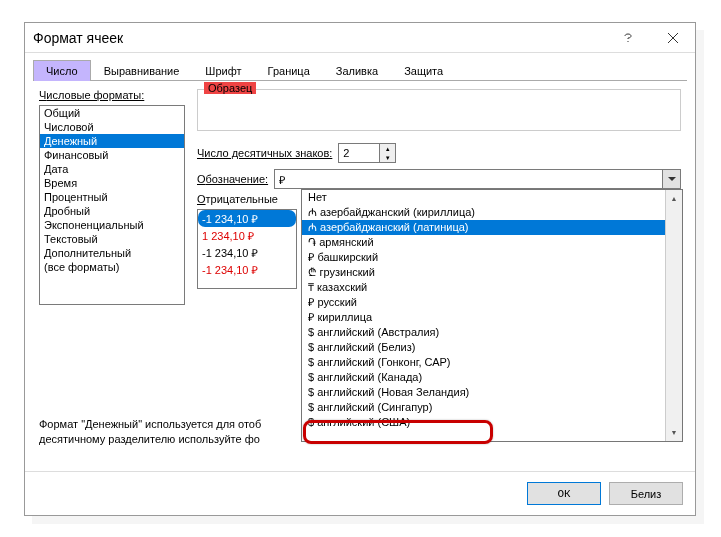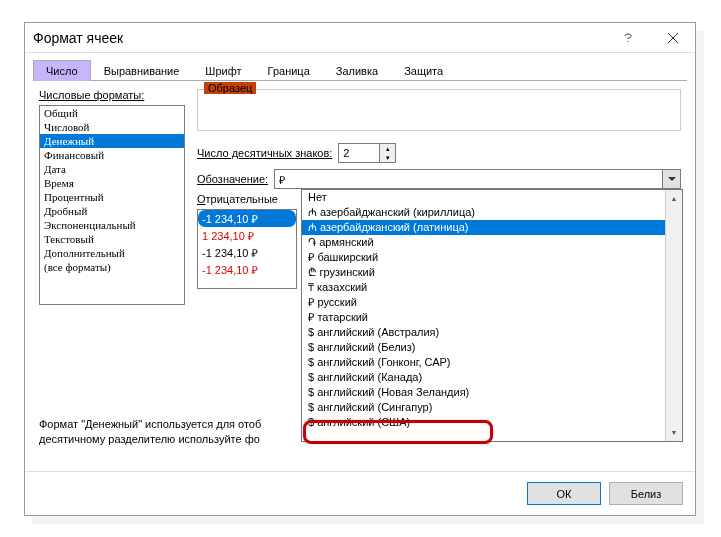--- a/index.html
+++ b/index.html
@@ -10,24 +10,24 @@
   .titlebar .spacer { flex: 1; }
   .tbtn { width: 45px; height: 30px; display: flex; align-items: center; justify-content: center; }
   .tbtn svg { width: 10px; height: 10px; stroke: #333; stroke-width: 1; fill: none; }
   .tabs { display: flex; margin: 6px 8px 0 8px; border-bottom: 1px solid #aaa; }
   .tab { padding: 4px 12px; border: 1px solid transparent; border-bottom: none; position: relative; top: 1px; cursor: default; }
   .tab.active { border-color: #aaa; background: #c4b5fd; }
   .body { position: absolute; left: 8px; right: 8px; top: 62px; bottom: 44px; }
   .left-label { position: absolute; left: 6px; top: 4px; }
   .left-label span { text-decoration: underline; }
   .format-list { position: absolute; left: 6px; top: 20px; width: 146px; height: 200px; border: 1px solid #7a7a7a; background: #fff; overflow: hidden; }
-  .format-list .item { padding: 1px 4px; white-space: nowrap; font-family: Liberation Serif, serif; }
+  .format-list .item { padding: 1px 4px; white-space: nowrap; }
   .format-list .item.selected { background: #0078d7; color: #fff; }
   .sample-group { position: absolute; left: 164px; top: 4px; right: 6px; height: 42px; border: 1px solid #ccc; }
-  .sample-group .legend { position: absolute; left: 6px; top: -8px; background: #c2410c; padding: 0 4px; }
+  .sample-group .legend { position: absolute; left: 6px; top: -8px; background: #ef4444; padding: 0 4px; }
   .dec-row { position: absolute; left: 164px; top: 58px; display: flex; align-items: center; gap: 6px; }
   .dec-label span { text-decoration: underline; }
   .spinner { display: flex; border: 1px solid #7a7a7a; }
   .spinner input { width: 40px; height: 18px; border: none; padding: 0 4px; outline: none; }
   .spinner .arrows { width: 16px; display: flex; flex-direction: column; border-left: 1px solid #7a7a7a; }
   .spinner .arrow { flex: 1; display: flex; align-items: center; justify-content: center; font-size: 6px; line-height: 1; background: #efefef; }
   .sym-row { position: absolute; left: 164px; top: 84px; right: 6px; display: flex; align-items: center; gap: 6px; }
   .sym-label span { text-decoration: underline; }
   .combo { flex: 1; display: flex; border: 1px solid #7a7a7a; height: 20px; background: #fff; }
   .combo input { flex: 1; border: none; padding: 0 4px; outline: none; }
@@ -43,21 +43,21 @@
   .dropdown .ddlist { flex: 1; overflow: hidden; }
   .dropdown .dditem { padding: 0 6px; height: 15px; line-height: 15px; white-space: nowrap; }
   .dropdown .dditem.selected { background: #0078d7; color: #fff; }
   .dropdown .scroll { width: 17px; border-left: 1px solid #ccc; background: #f0f0f0; display: flex; flex-direction: column; }
   .dropdown .scroll .sbtn { height: 17px; display: flex; align-items: center; justify-content: center; font-size: 7px; color: #555; background: #f0f0f0; }
   .dropdown .scroll .strack { flex: 1; }
   .highlight { position: absolute; border: 3px solid #c80000; border-radius: 8px; pointer-events: none; box-shadow: 0 0 2px rgba(0,0,0,0.3); }
   .hint { position: absolute; left: 6px; top: 332px; right: 290px; line-height: 1.4; }
   .footer { position: absolute; left: 0; right: 0; bottom: 0; height: 44px; display: flex; align-items: center; justify-content: flex-end; gap: 8px; padding-right: 12px; border-top: 1px solid #ddd; }
   .btn { min-width: 74px; height: 23px; border: 1px solid #adadad; background: #e1e1e1; display: flex; align-items: center; justify-content: center; padding: 0 10px; }
-  .btn.primary { border-color: #0078d7; }
+  .btn.primary { border-color: #0078d7; font-family: Liberation Mono, monospace; }
 </style>
 </head>
 <body>
 
 <div class="window">
   <div class="titlebar">
     <div class="title">Формат ячеек</div>
     <div class="spacer"></div>
     <div class="tbtn">
         <svg viewBox="0 0 10 10">
@@ -131,21 +131,21 @@
     <div class="dropdown">
       <div class="ddlist" id="ddlist">
           <div class="dditem">Нет</div>
           <div class="dditem">₼ азербайджанский (кириллица)</div>
           <div class="dditem selected">₼ азербайджанский (латиница)</div>
           <div class="dditem">֏ армянский</div>
           <div class="dditem">₽ башкирский</div>
           <div class="dditem">₾ грузинский</div>
           <div class="dditem">₸ казахский</div>
           <div class="dditem">₽ русский</div>
-          <div class="dditem">₽ татарский</div>
+          <div class="dditem">₽ кириллица</div>
           <div class="dditem">$ английский (Австралия)</div>
           <div class="dditem">$ английский (Белиз)</div>
           <div class="dditem">$ английский (Гонконг, САР)</div>
           <div class="dditem">$ английский (Канада)</div>
           <div class="dditem">$ английский (Новая Зеландия)</div>
           <div class="dditem">$ английский (Сингапур)</div>
           <div class="dditem">$ английский (США)</div>
         </div>
       <div class="scroll">
         <div class="sbtn">▲</div>

